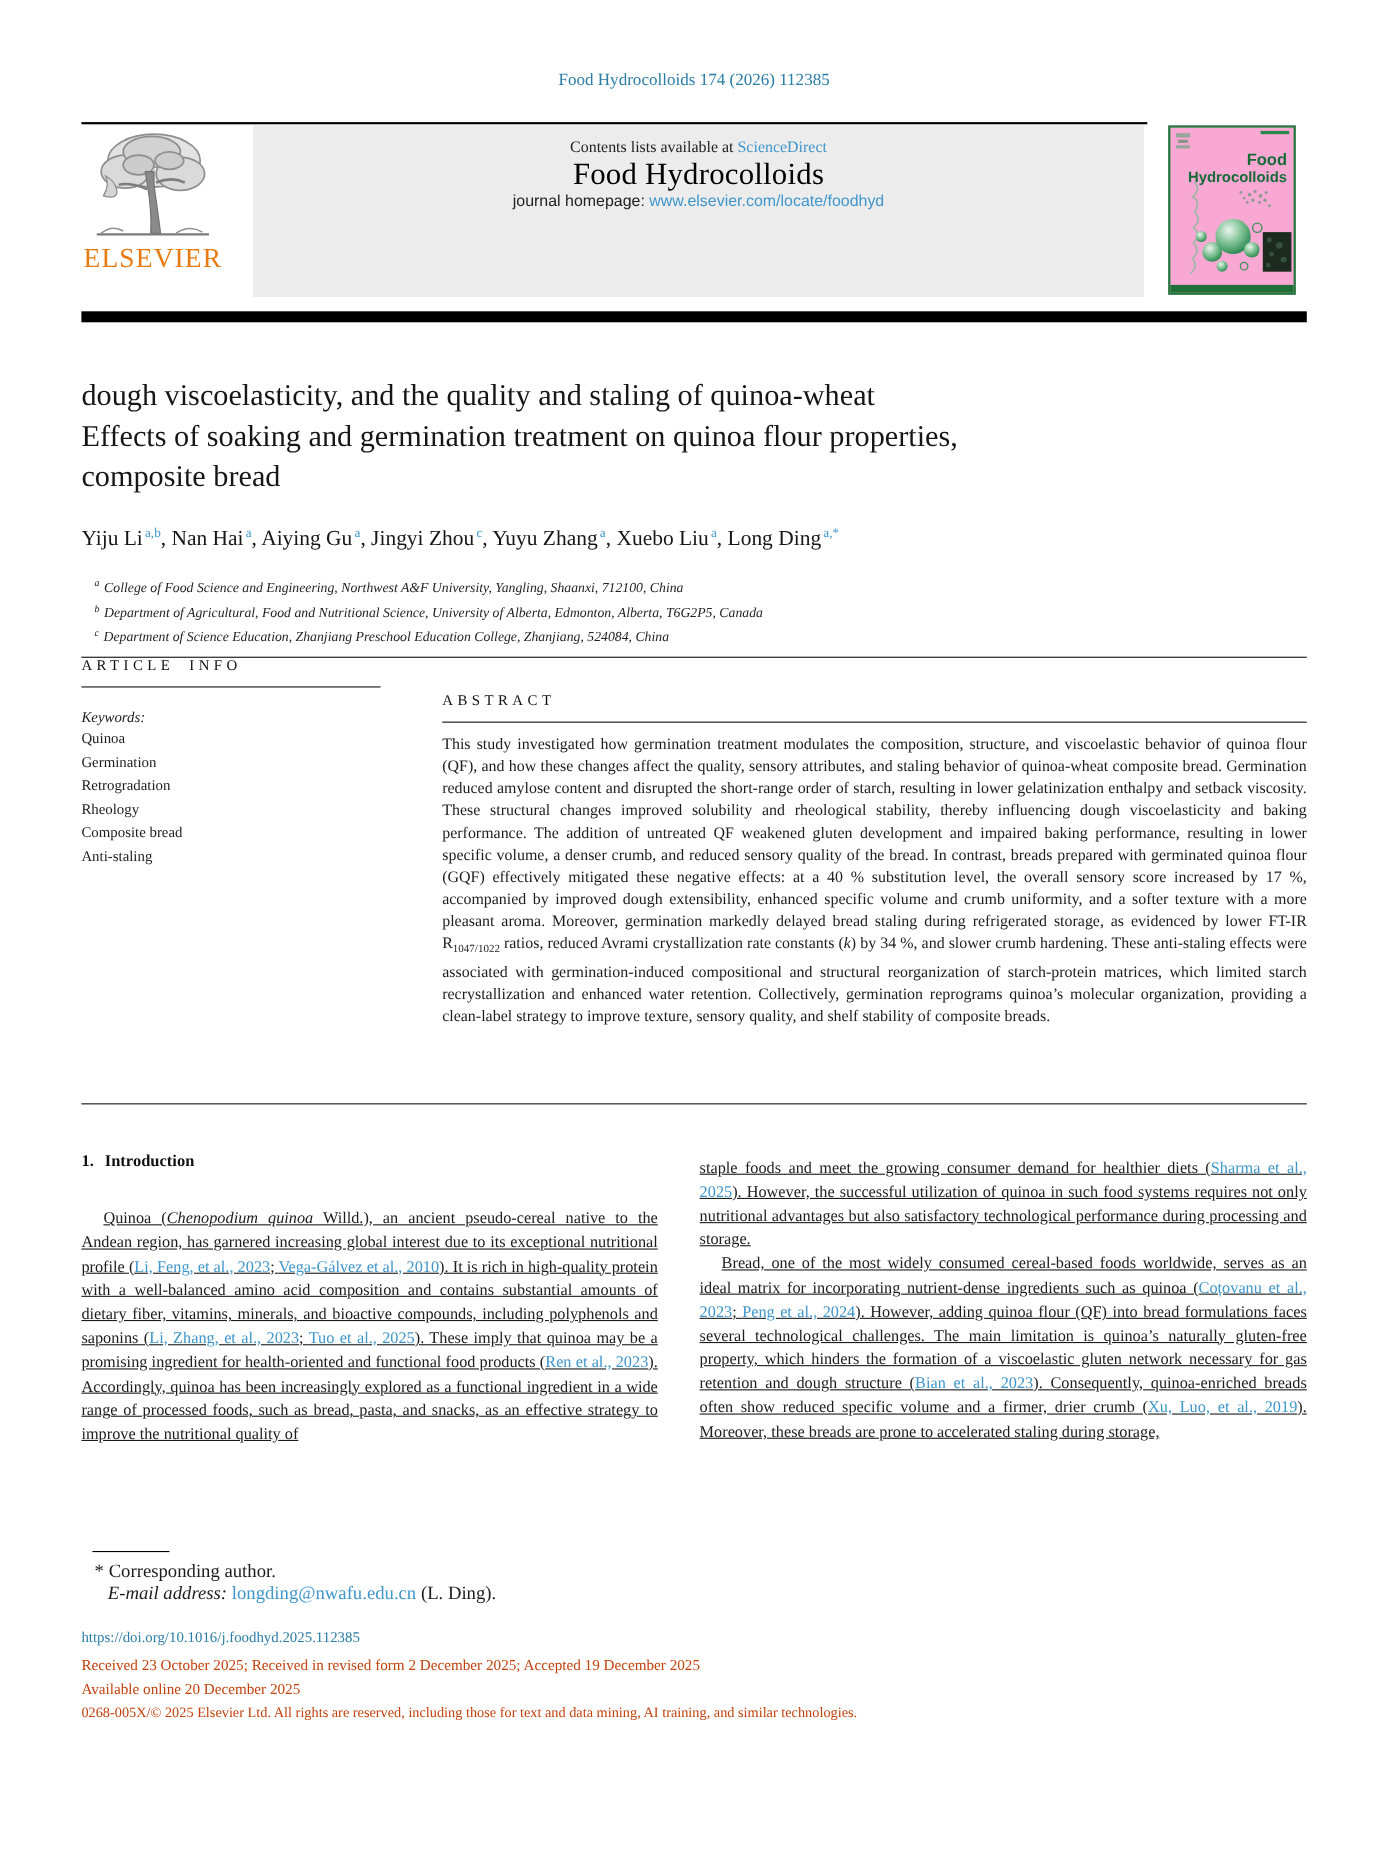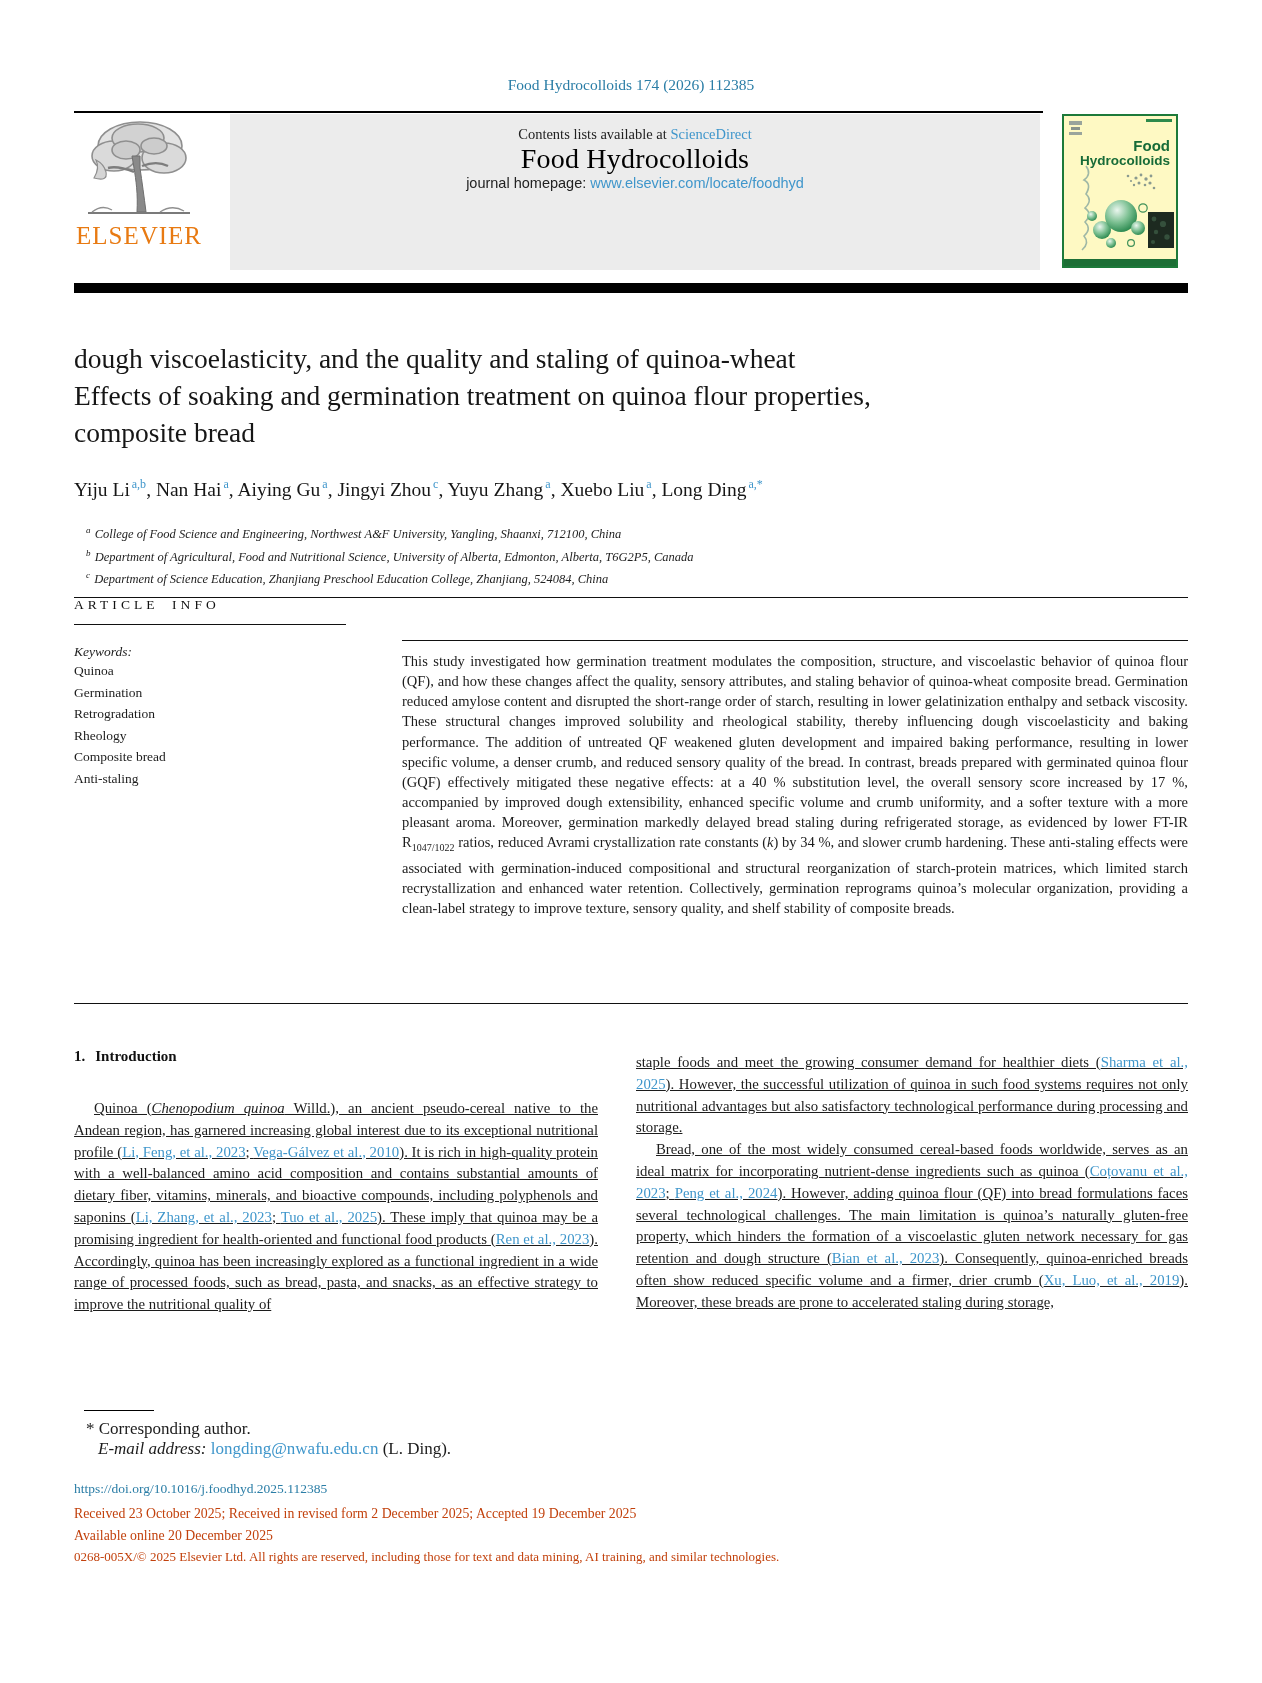--- a/index.html
+++ b/index.html
@@ -7,21 +7,21 @@
     position:relative;
     width:1262px;height:1683px;
     margin:0 auto;
     background:#ffffff;
     font-family:"Liberation Serif", serif;
     color:#1c1c1c;
     overflow:hidden;
   }
   
   .journal-ref{
-    position:absolute;top:76px;left:0;width:100%;
+    position:absolute;top:64px;left:0;width:100%;
     text-align:center;font-size:15.5px;color:#2a7da6;
   }
   
   .top-rule{position:absolute;left:74px;top:111px;width:969px;height:1.5px;background:#000;}
   .elsevier{position:absolute;left:74px;top:116px;width:130px;text-align:center;}
   .elsevier svg{display:block;margin:0 auto;}
   .elsevier-word{
     font-family:"Liberation Serif", serif;
     font-size:25px;color:#e87a12;letter-spacing:1px;margin-top:2px;
   }
@@ -31,21 +31,21 @@
     display:flex;flex-direction:column;align-items:center;
     padding:12px 0 14px 0;box-sizing:border-box;
   }
   .contents-line{font-size:14.5px;color:#222;}
   .journal-title-big{font-size:28px;color:#000000;letter-spacing:0.2px;}
   .homepage-line{font-family:"Liberation Sans", sans-serif;font-size:14.5px;color:#222;}
   .seg-link, .link-blue{color:#3f96cb;}
   
   .cover{
     position:absolute;left:1062px;top:114px;width:116px;height:154px;
-    background:#fef9c3;border:2px solid #1d7a3a;box-sizing:border-box;
+    background:#f9a8d4;border:2px solid #1d7a3a;box-sizing:border-box;
   }
   .cover-issn{position:absolute;top:3px;right:4px;width:26px;height:3px;background:#2d8a4c;}
   .cover-glyph{position:absolute;top:5px;left:5px;width:13px;height:14px;
     background:
       linear-gradient(#9aa59c,#9aa59c) 0 0/13px 4px no-repeat,
       linear-gradient(#8a958c,#8a958c) 2px 6px/9px 3px no-repeat,
       linear-gradient(#9aa59c,#9aa59c) 0 11px/13px 3px no-repeat;}
   .cover-title{
     position:absolute;top:22px;right:6px;text-align:right;
     font-family:"Liberation Sans", sans-serif;font-weight:bold;color:#176b38;line-height:1.05;
@@ -212,20 +212,21 @@
         <div class="kw-item">Quinoa</div>
         <div class="kw-item">Germination</div>
         <div class="kw-item">Retrogradation</div>
         <div class="kw-item">Rheology</div>
         <div class="kw-item">Composite bread</div>
         <div class="kw-item">Anti-staling</div>
       </div>
   </div>
 
   <div class="abstract">
+    <div class="colhead">ABSTRACT</div>
     <div class="colhead-rule"></div>
     <div class="abstract-text"><span>This study investigated how germination treatment modulates the composition, structure, and viscoelastic behavior of quinoa flour (QF), and how these changes affect the quality, sensory attributes, and staling behavior of quinoa-wheat composite bread. Germination reduced amylose content and disrupted the short-range order of starch, resulting in lower gelatinization enthalpy and setback viscosity. These structural changes improved solubility and rheological stability, thereby influencing dough viscoelasticity and baking performance. The addition of untreated QF weakened gluten development and impaired baking performance, resulting in lower specific volume, a denser crumb, and reduced sensory quality of the bread. In contrast, breads prepared with germinated quinoa flour (GQF) effectively mitigated these negative effects: at a 40 % substitution level, the overall sensory score increased by 17 %, accompanied by improved dough extensibility, enhanced specific volume and crumb uniformity, and a softer texture with a more pleasant aroma. Moreover, germination markedly delayed bread staling during refrigerated storage, as evidenced by lower FT-IR R</span><span class="seg-sub">1047/1022</span><span> ratios, reduced Avrami crystallization rate constants (</span><span class="seg-i">k</span><span>) by 34 %, and slower crumb hardening. These anti-staling effects were associated with germination-induced compositional and structural reorganization of starch-protein matrices, which limited starch recrystallization and enhanced water retention. Collectively, germination reprograms quinoa’s molecular organization, providing a clean-label strategy to improve texture, sensory quality, and shelf stability of composite breads.</span></div>
   </div>
 
   <div class="rule rule-abs"></div>
 
   <div class="intro-heading">
     <span class="num">1.</span><span>Introduction</span>
   </div>
 

